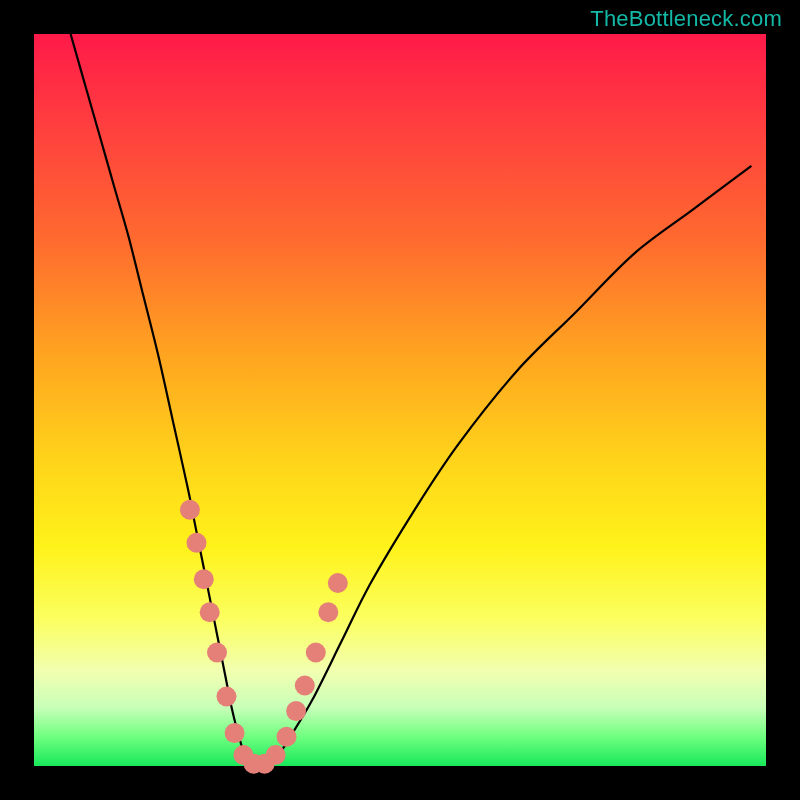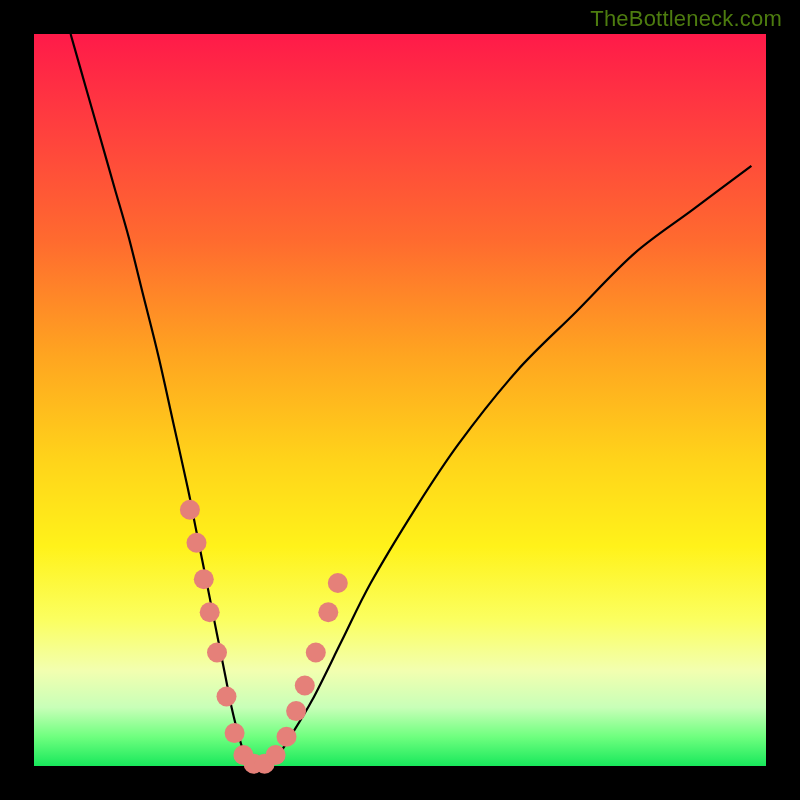--- a/index.html
+++ b/index.html
@@ -36,21 +36,21 @@
       #f2ffb0 87%,
       #c8ffb8 92%,
       #6fff7f 96%,
       #18e85b 100%
     );
   }
   .watermark {
     position: absolute;
     top: 6px;
     right: 18px;
-    color: #4d7c0f;
+    color: #14b8a6;
     font-size: 22px;
     font-weight: 400;
     letter-spacing: 0.2px;
     user-select: none;
     text-align: right;
   }
   svg.curve {
     position: absolute;
     left: 0;
     top: 0;

